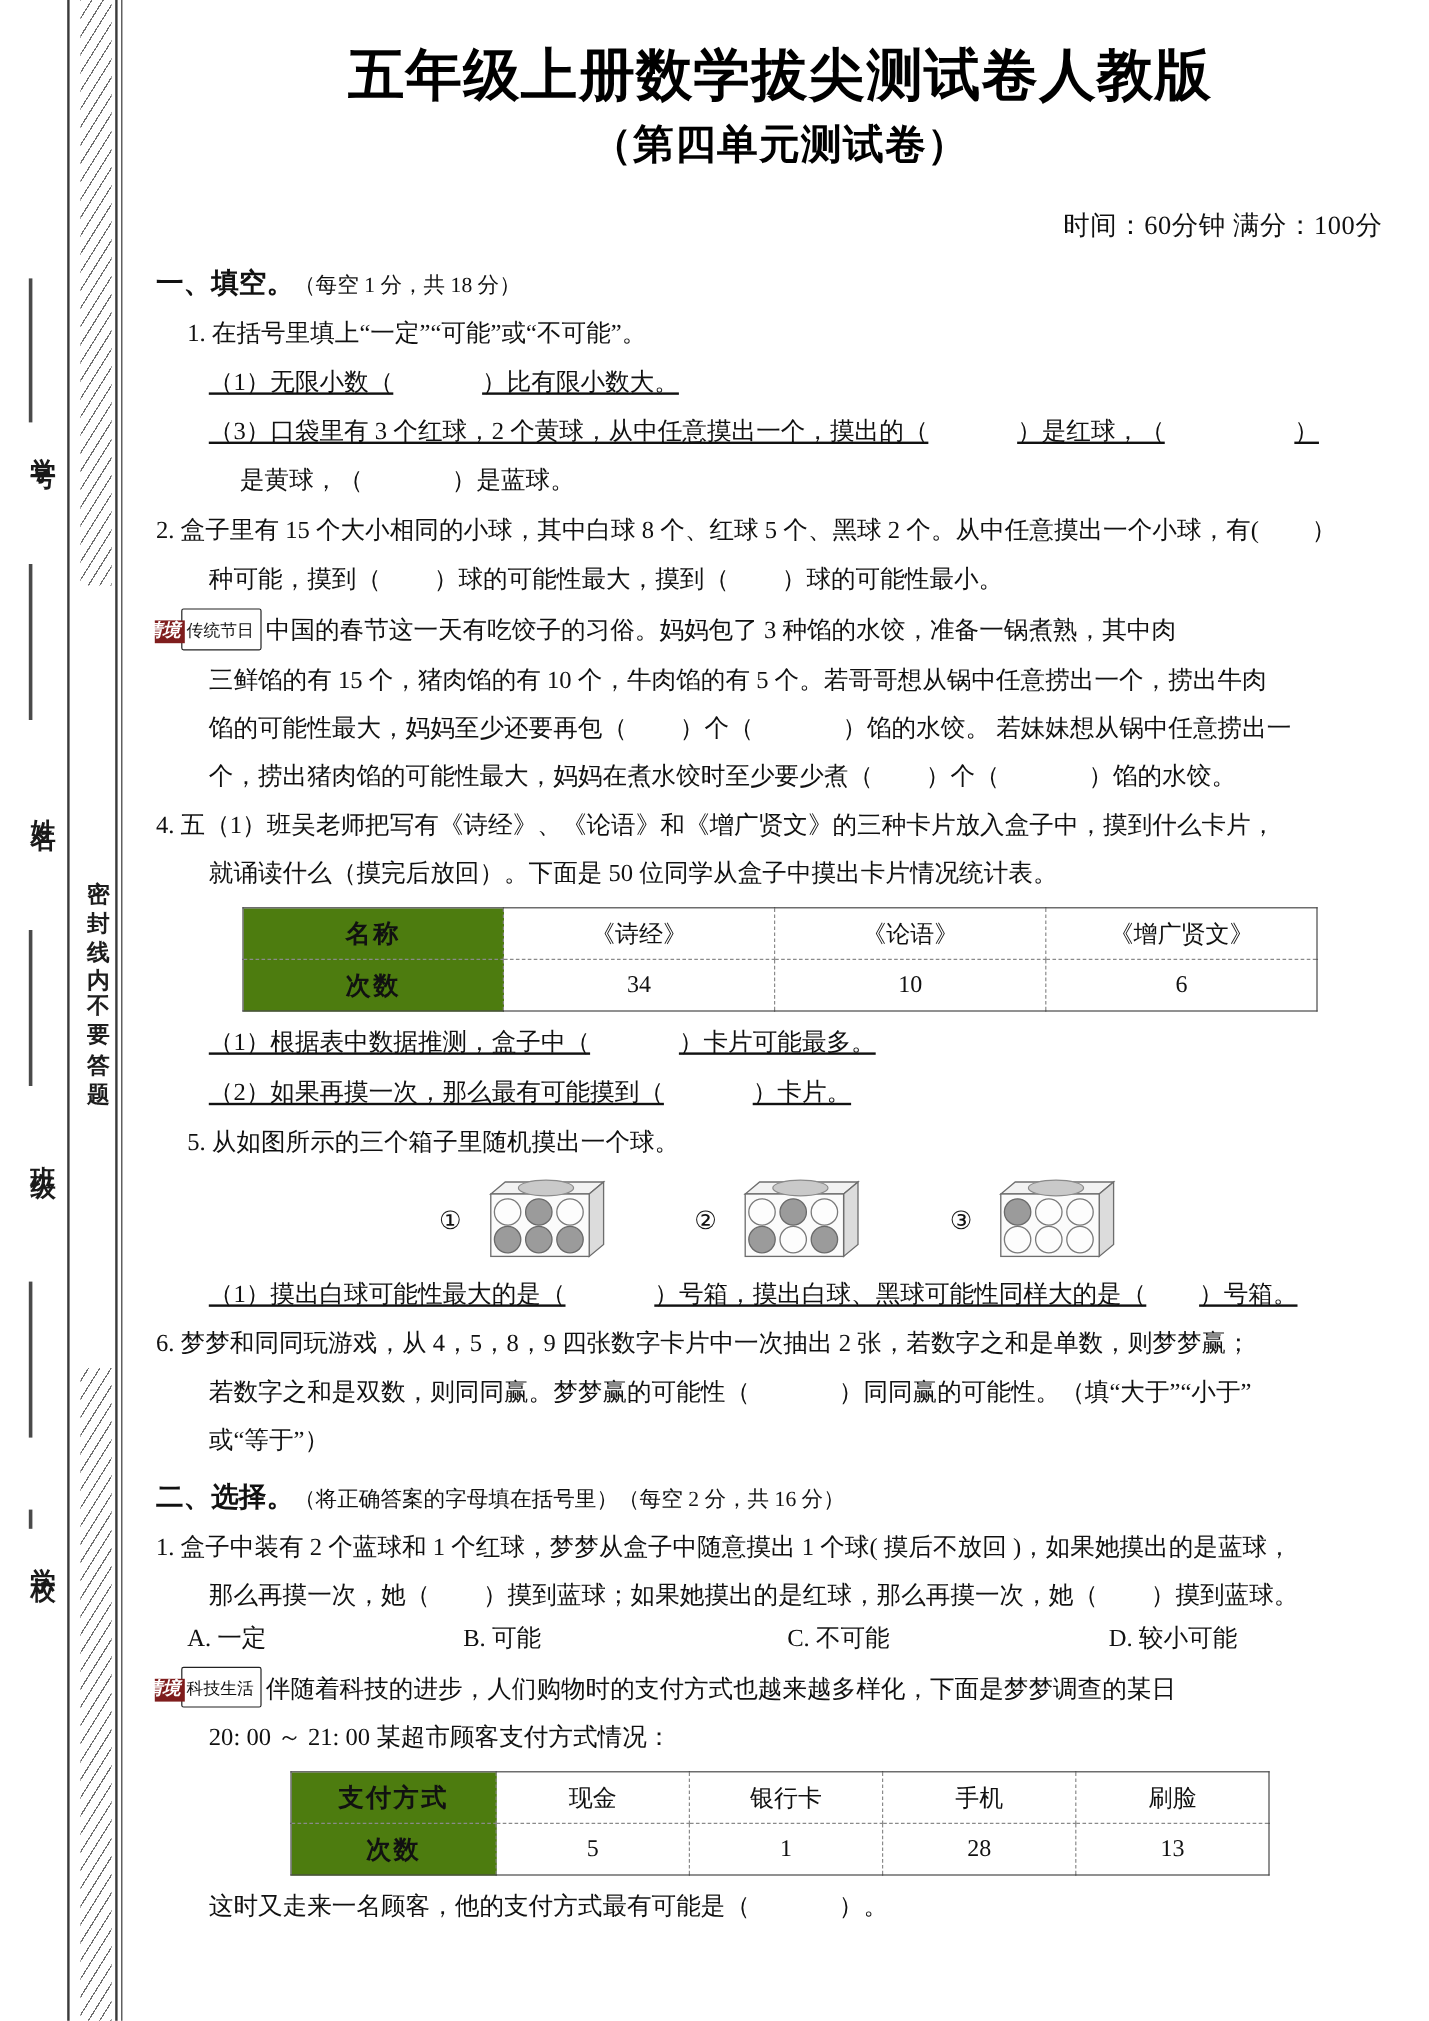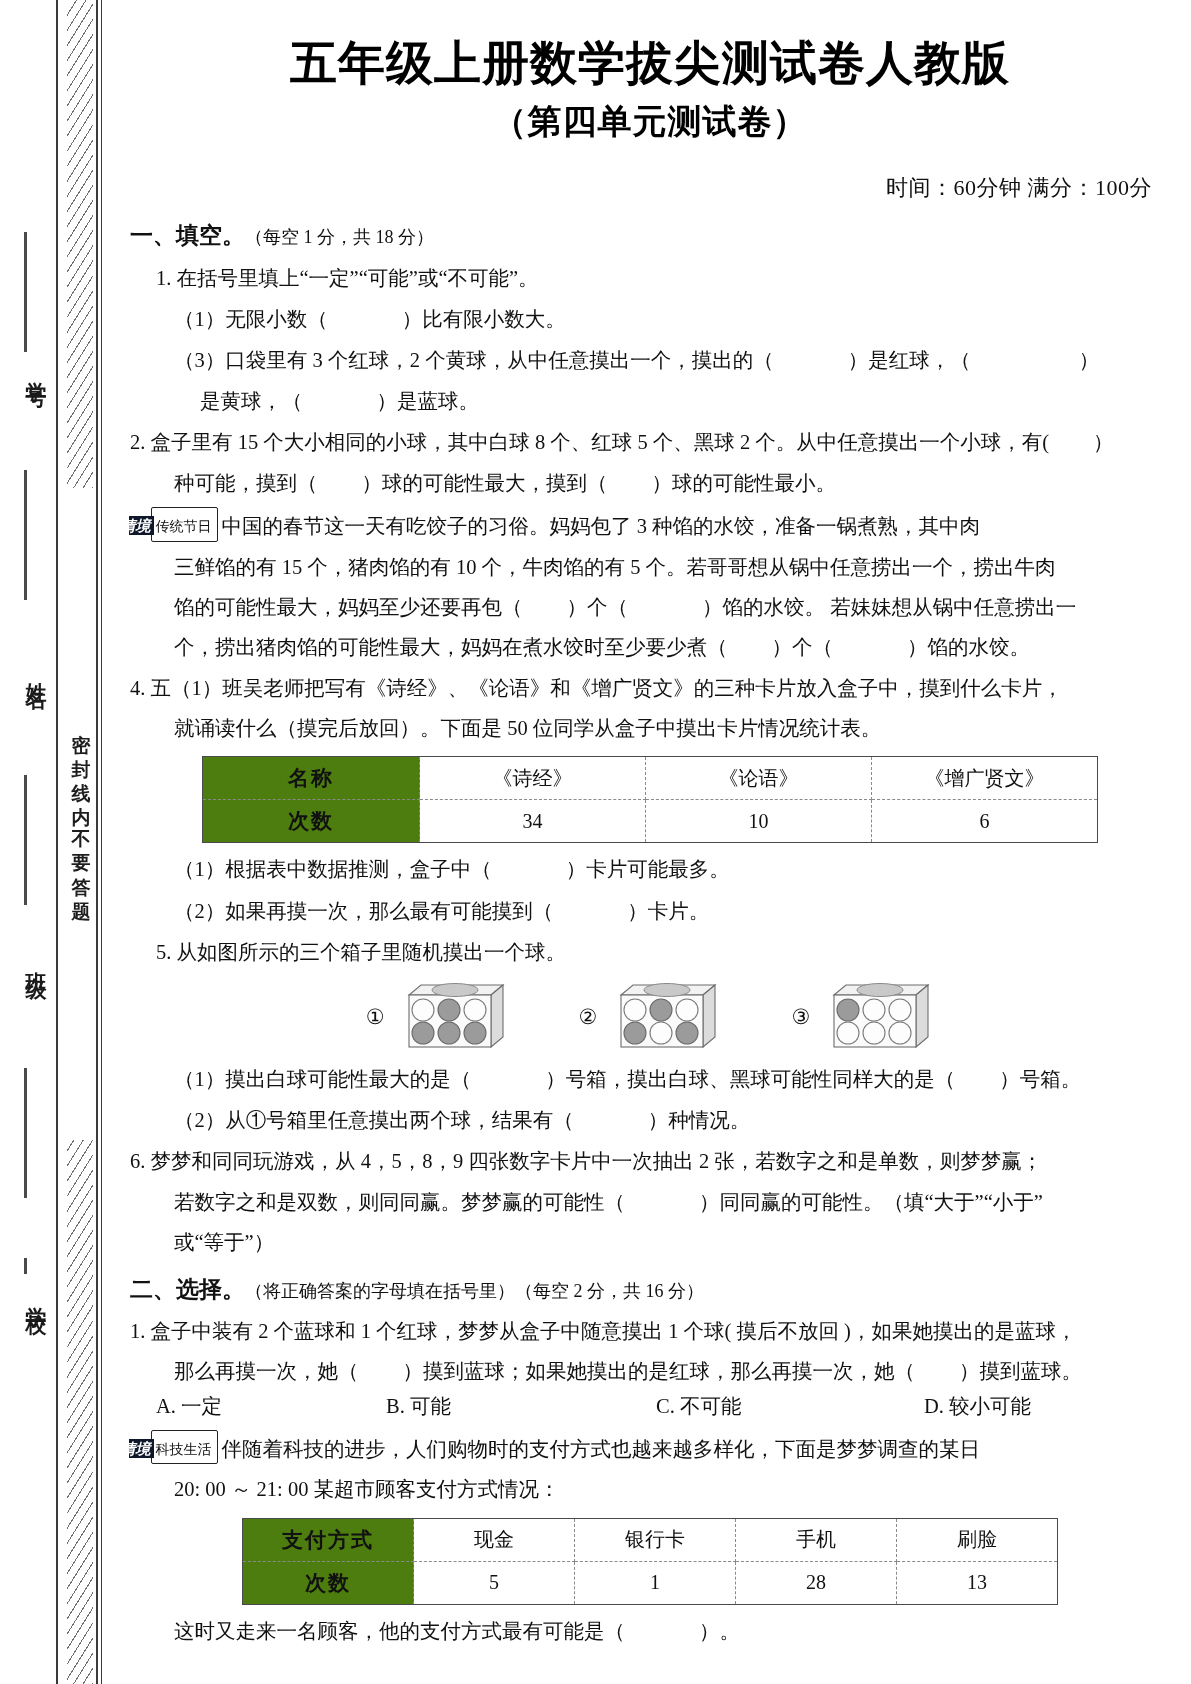--- a/index.html
+++ b/index.html
@@ -67,36 +67,36 @@
     font-family:"Liberation Serif","DejaVu Serif",serif;letter-spacing:.5px;
   }
 
   
   .sec-head{margin-top:16px;font-size:21px;line-height:1.5;}
   .sec-head .num{font-weight:700;font-size:23px;}
   .sec-head .note{font-size:18px;}
 
   .q{margin-top:8px;font-size:20.5px;line-height:1.62;}
   .indent1{padding-left:26px;}
-  .indent2{padding-left:44px;}
+  .indent2{padding-left:44px;text-decoration:underline;}
   .hang{padding-left:26px;text-indent:-26px;}
 
   .blank{display:inline-block;min-width:74px;}
   .blank-sm{display:inline-block;min-width:44px;}
   .blank-lg{display:inline-block;min-width:108px;}
 
   
   .tag{
     display:inline-block;border:1.4px solid #222;border-radius:2px;
     padding:0 3px;margin-right:4px;vertical-align:2px;white-space:nowrap;
   }
   .tag b{
-    display:inline-block;background:#0f172a;color:#fff;font-style:italic;
+    display:inline-block;background:#7f1d1d;color:#fff;font-style:italic;
     font-weight:700;font-size:15px;padding:1px 3px;line-height:1.15;
-    font-family:Liberation Sans, sans-serif;
+    font-family:Liberation Mono, monospace;
   }
   .tag i{
     font-style:normal;font-size:14px;padding:0 2px;letter-spacing:0;
     font-family:"DejaVu Sans","Liberation Sans",sans-serif;
   }
 
   
   .tbl-wrap{display:flex;justify-content:center;margin:12px 0 10px 0;}
   table.stat{border-collapse:collapse;border:1.6px solid #4a4a4a;}
   table.stat td{
@@ -270,23 +270,20 @@
           <circle cx="84" cy="31" r="11" fill="#fdfdfd" stroke="#7b7b7b" stroke-width="1.1"></circle>
           <circle cx="32" cy="54" r="11" fill="#fdfdfd" stroke="#7b7b7b" stroke-width="1.1"></circle>
           <circle cx="58" cy="54" r="11" fill="#fdfdfd" stroke="#7b7b7b" stroke-width="1.1"></circle>
           <circle cx="84" cy="54" r="11" fill="#fdfdfd" stroke="#7b7b7b" stroke-width="1.1"></circle>
         </svg>
       </div>
     </div>
 
     <div class="q indent2">
       <span>（1）摸出白球可能性最大的是（</span><span class="blank"></span><span>）号箱，摸出白球、黑球可能性同样大的是（</span><span class="blank-sm"></span><span>）号箱。</span>
-    </div>
-    <div class="q indent2">
-      <span>（2）从①号箱里任意摸出两个球，结果有（</span><span class="blank"></span><span>）种情况。</span>
     </div>
 
     <div class="q hang tight">6. 梦梦和同同玩游戏，从 4，5，8，9 四张数字卡片中一次抽出 2 张，若数字之和是单数，则梦梦赢；</div>
     <div class="q tight" style="padding-left:44px;">
       <span>若数字之和是双数，则同同赢。梦梦赢的可能性（</span><span class="blank"></span><span>）同同赢的可能性。（填“大于”“小于”</span>
     </div>
     <div class="q tight" style="padding-left:44px;">或“等于”）</div>
 
     <div class="sec-head" style="margin-top:14px;">
       <span class="num">二、选择。</span><span class="note">（将正确答案的字母填在括号里）</span><span class="note">（每空 2 分，共 16 分）</span>

